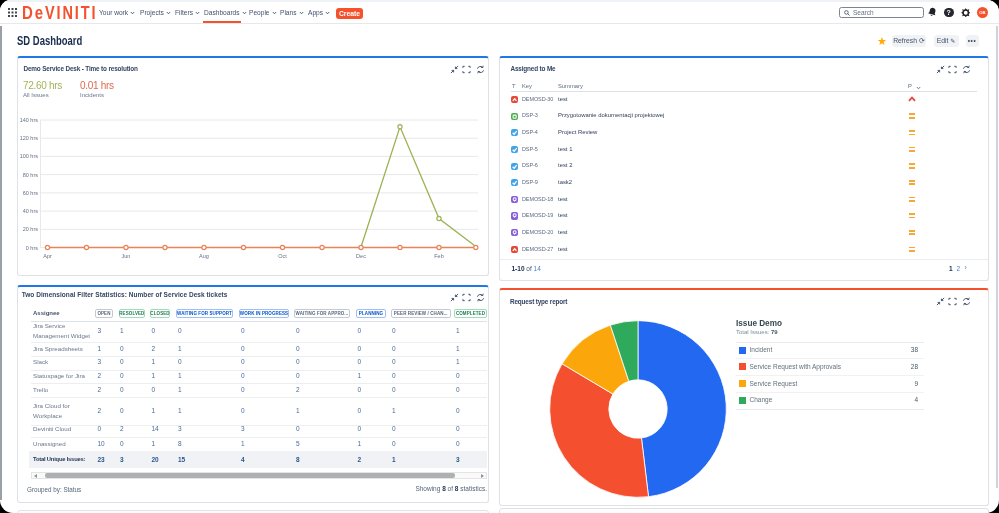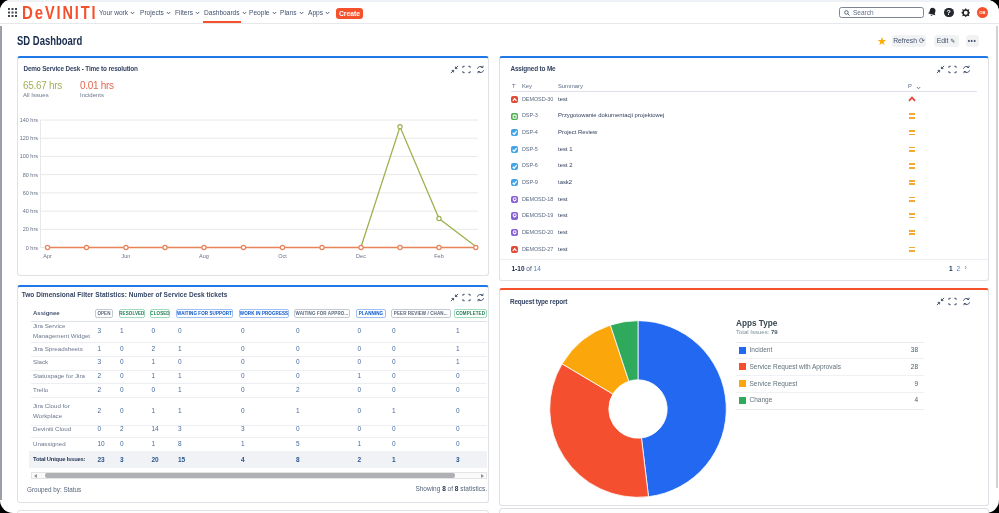--- a/index.html
+++ b/index.html
@@ -106,21 +106,21 @@
     <g stroke="#344563" stroke-width="0.9" fill="none">
       <path d="M8.1 0.9 L5.4 3.6 M5.4 3.6 l0 -2 M5.4 3.6 l2 0"></path>
       <path d="M0.9 8.1 L3.6 5.4 M3.6 5.4 l-2 0 M3.6 5.4 l0 2"></path>
       <path d="M12.9 2.9 v-1.6 h1.8 M18.3 1.3 h1.8 v1.6 M12.9 6.1 v1.6 h1.8 M20.1 6.1 v1.6 h-1.8"></path>
       <path d="M27.4 3.7 a3.1 3.1 0 0 1 5.3 -1.2"></path>
       <path d="M33.6 5.3 a3.1 3.1 0 0 1 -5.3 1.2"></path>
       <path d="M33.1 0.7 l-0.3 1.9 -1.9 -0.4"></path>
       <path d="M27.9 8.3 l0.3 -1.9 1.9 0.4"></path>
     </g>
   </svg>
-  <div class="abs" style="left:23px;top:80px;font-size:10px;color:#a3b258;letter-spacing:-0.3px;">65.67 hrs</div>
+  <div class="abs" style="left:23px;top:80px;font-size:10px;color:#a3b258;letter-spacing:-0.3px;">72.60 hrs</div>
   <div class="abs" style="left:23px;top:91.5px;font-size:6px;color:#6b778c;">All Issues</div>
   <div class="abs" style="left:80px;top:80px;font-size:10px;color:#e06a50;letter-spacing:-0.3px;">0.01 hrs</div>
   <div class="abs" style="left:80px;top:91.5px;font-size:6px;color:#6b778c;">Incidents</div>
   <svg class="abs" style="left:17px;top:110px;" width="470" height="156" viewBox="0 0 470 156">
 
     <g stroke="#e8e8e8" stroke-width="1">
       <line x1="23.5" y1="10" x2="461" y2="10"></line>
       <line x1="23.5" y1="28.2" x2="461" y2="28.2"></line>
       <line x1="23.5" y1="46.4" x2="461" y2="46.4"></line>
       <line x1="23.5" y1="64.6" x2="461" y2="64.6"></line>
@@ -429,21 +429,21 @@
       <path d="M33.1 0.7 l-0.3 1.9 -1.9 -0.4"></path>
       <path d="M27.9 8.3 l0.3 -1.9 1.9 0.4"></path>
     </g>
   </svg>
   <svg class="abs" style="left:547.5px;top:319px;" width="180" height="180" viewBox="0 0 180 180">
     <path d="M90.00 1.70 A88.3 88.3 0 0 1 100.51 177.67 L93.48 118.99 A29.2 29.2 0 0 0 90.00 60.80 Z" fill="#2268f0" stroke="#fff" stroke-width="0.8"></path>
     <path d="M100.51 177.67 A88.3 88.3 0 0 1 14.12 44.84 L64.91 75.07 A29.2 29.2 0 0 0 93.48 118.99 Z" fill="#f4502f" stroke="#fff" stroke-width="0.8"></path>
     <path d="M14.12 44.84 A88.3 88.3 0 0 1 62.38 6.13 L80.87 62.27 A29.2 29.2 0 0 0 64.91 75.07 Z" fill="#fba70b" stroke="#fff" stroke-width="0.8"></path>
     <path d="M62.38 6.13 A88.3 88.3 0 0 1 90.00 1.70 L90.00 60.80 A29.2 29.2 0 0 0 80.87 62.27 Z" fill="#2fa95c" stroke="#fff" stroke-width="0.8"></path>
   </svg>
-  <div class="abs" style="left:736px;top:318.5px;font-size:8.2px;font-weight:bold;color:#37474f;">Apps Type</div>
+  <div class="abs" style="left:736px;top:318.5px;font-size:8.2px;font-weight:bold;color:#37474f;">Issue Demo</div>
   <div class="abs" style="left:736px;top:329px;font-size:6px;color:#78909c;">Total Issues: <b style="color:#455a64;">79</b></div>
   <div class="sep" style="left:736px;top:341.5px;width:188px;background:#e8eaec;"></div>
   <div class="abs" style="left:738.5px;top:346.5px;width:7px;height:7px;background:#2268f0;"></div>
   <div class="abs" style="left:749.5px;top:346.3px;font-size:6.5px;color:#607079;">Incident</div>
   <div class="abs" style="left:890px;top:346.3px;width:28px;text-align:right;font-size:6.5px;color:#455a64;">38</div>
   <div class="sep" style="left:736px;top:358.3px;width:188px;background:#f0f1f3;"></div>
   <div class="abs" style="left:738.5px;top:363.2px;width:7px;height:7px;background:#f4502f;"></div>
   <div class="abs" style="left:749.5px;top:363.0px;font-size:6.5px;color:#607079;">Service Request with Approvals</div>
   <div class="abs" style="left:890px;top:363.0px;width:28px;text-align:right;font-size:6.5px;color:#455a64;">28</div>
   <div class="sep" style="left:736px;top:375.0px;width:188px;background:#f0f1f3;"></div>

